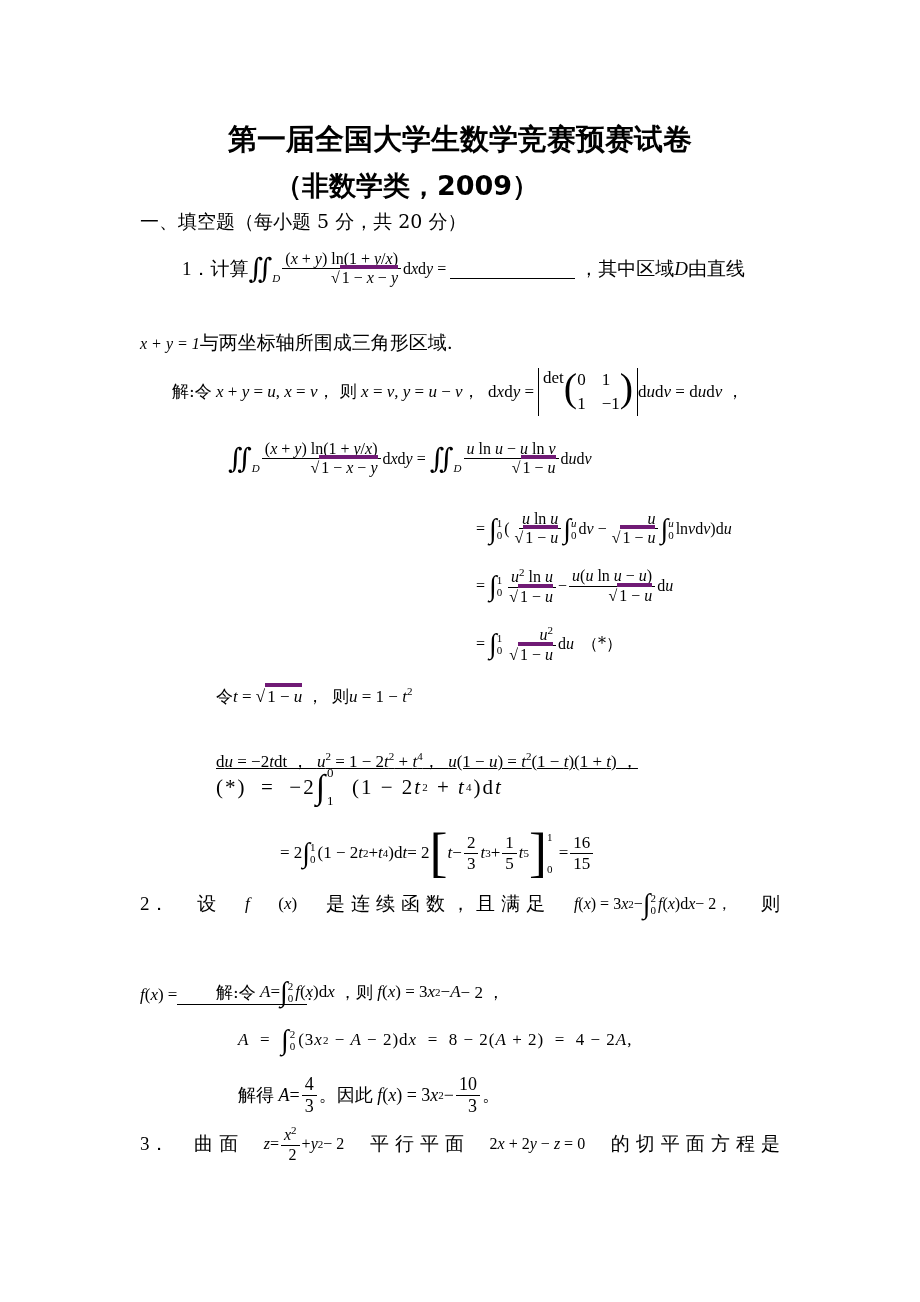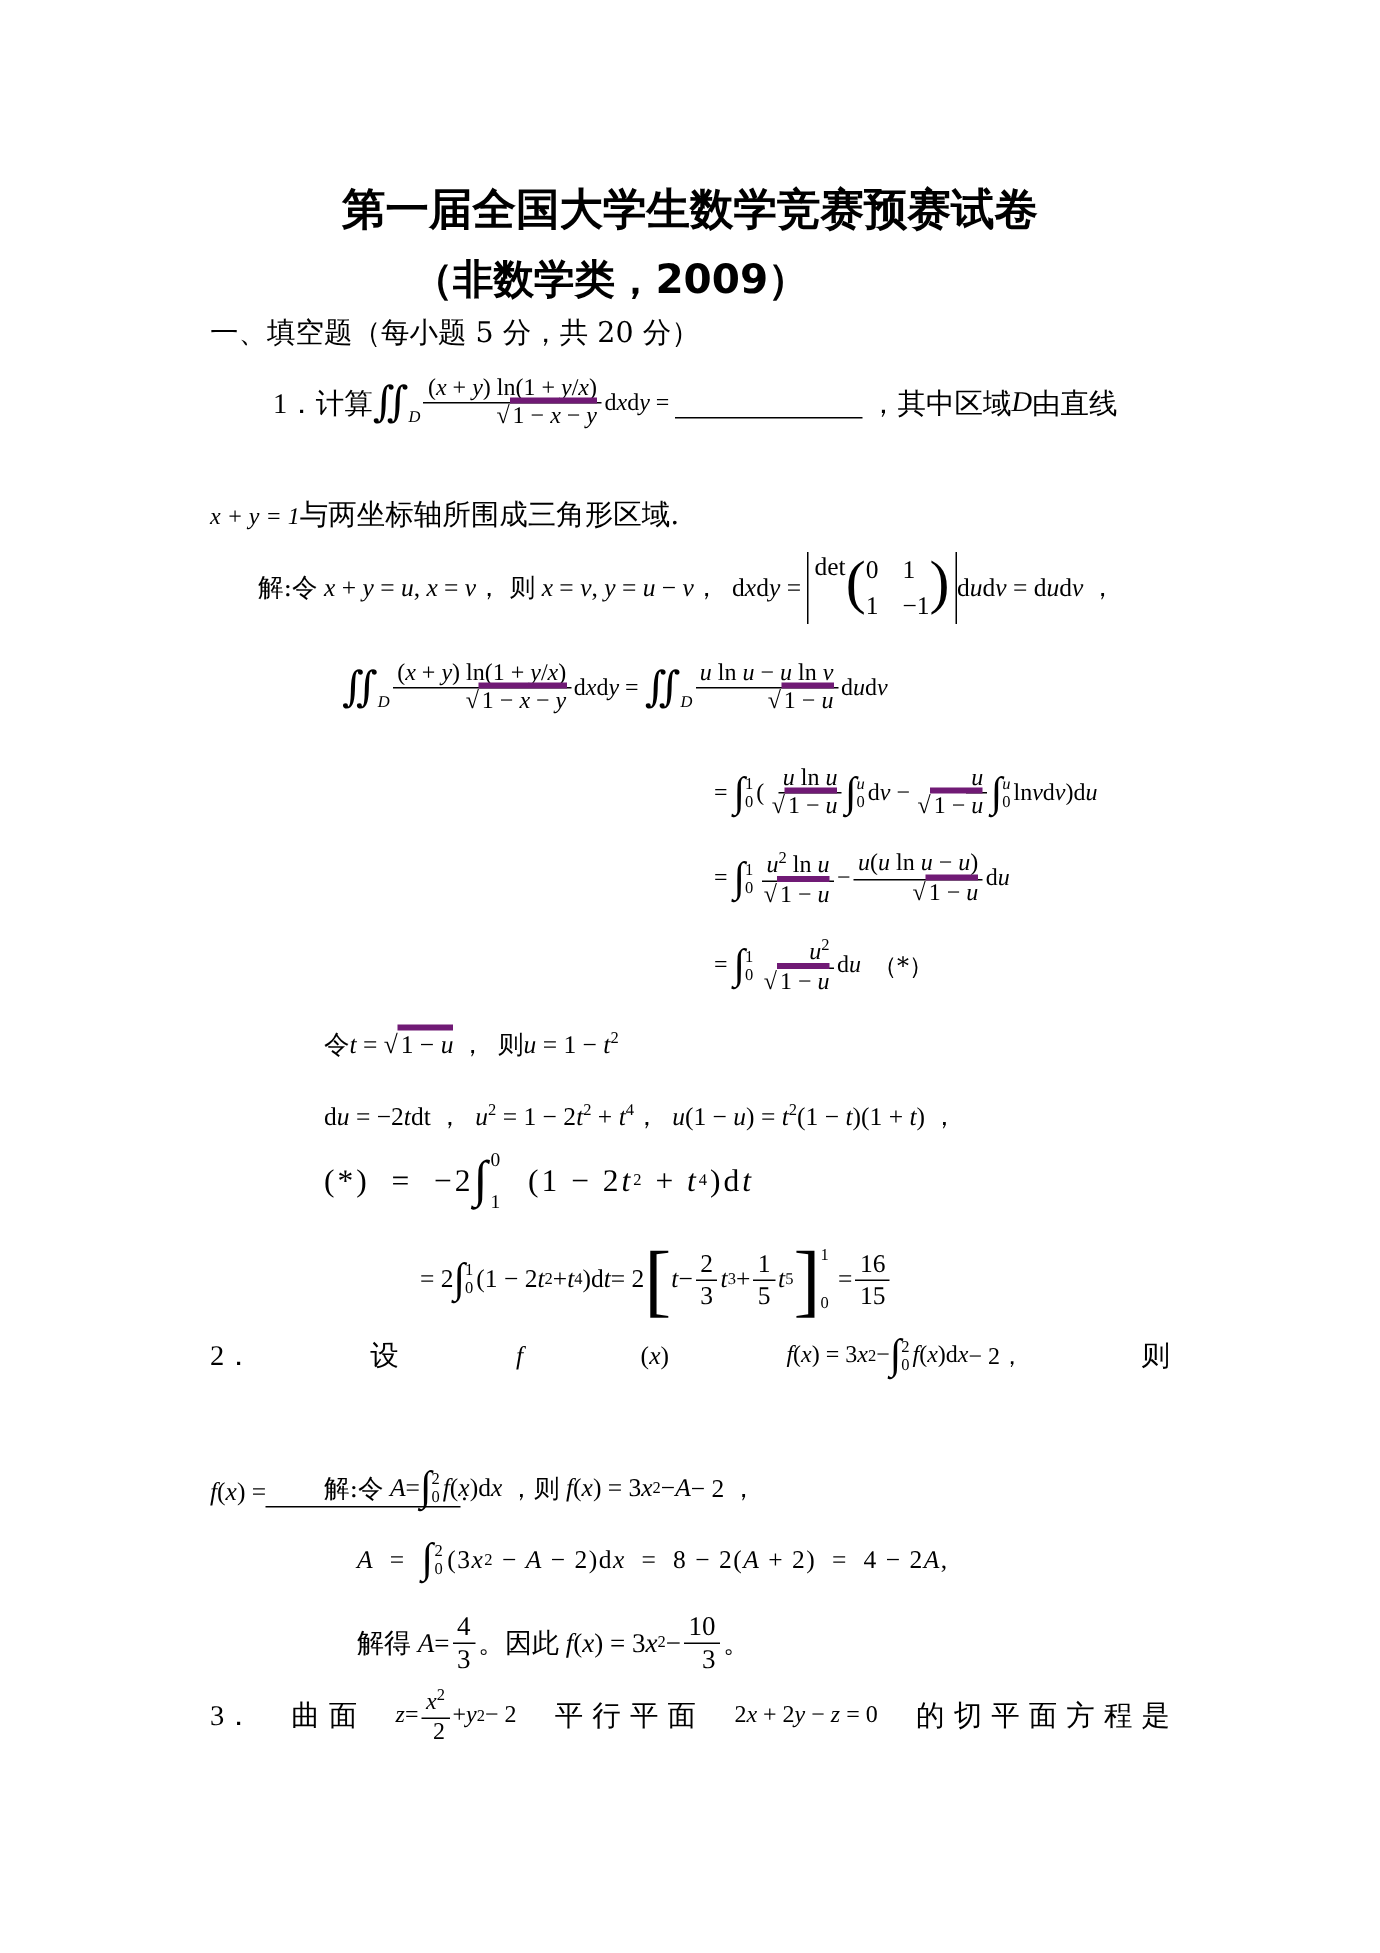--- a/index.html
+++ b/index.html
@@ -126,21 +126,21 @@
       <span class="num"><i>u</i><sup>2</sup></span>
       <span class="den">√<span class="sqrt">1 − <i>u</i></span></span>
     </span>
   d<i>u</i>&nbsp;&nbsp;<span class="cn">（*）</span>
 </div>
 
 <div class="abs" style="left:216px; top:685px; font-size:17px;">
   <span class="cn">令</span><i>t</i> = √<span class="sqrt">1 − <i>u</i></span>&nbsp;，&nbsp;&nbsp;<span class="cn">则</span><i>u</i> = 1 − <i>t</i><sup>2</sup>
 </div>
 
-<div class="abs" style="left:216px; top:733px; font-size:17px;">
+<div class="abs" style="left:216px; top:750px; font-size:17px;text-decoration:underline;">
   d<i>u</i> = −2<i>t</i>dt&nbsp;，&nbsp;&nbsp;<i>u</i><sup>2</sup> = 1 − 2<i>t</i><sup>2</sup> + <i>t</i><sup>4</sup>，&nbsp;&nbsp;<i>u</i>(1 − <i>u</i>) = <i>t</i><sup>2</sup>(1 − <i>t</i>)(1 + <i>t</i>)&nbsp;，
 </div>
 
 <div class="abs" style="left:216px; top:766px; display:flex; align-items:center; font-size:21px; letter-spacing:2px;">
   <span>(*)</span>&nbsp;&nbsp;=&nbsp;&nbsp;−2<span class="int" style="font-size:34px;">∫</span><span class="lim" style="font-size:13px;">
       <span>0</span>
       <span style="margin-top:14px;">1</span>
     </span>&nbsp;&nbsp;(1&nbsp;−&nbsp;2<i>t</i><sup>2</sup>&nbsp;+&nbsp;<i>t</i><sup>4</sup>)d<i>t</i>
 </div>
 
@@ -164,20 +164,21 @@
       <span class="num">16</span>
       <span class="den">15</span>
     </span>
 </div>
 
 <div class="abs txt" style="left:140px; top:890px; width:640px; display:flex; align-items:center; justify-content:space-between;">
   <span>2．</span>
   <span class="cn">设</span>
   <i style="font-size:17px;">f</i>
     <span style="font-size:17px;">(<i>x</i>)</span>
+  <span class="cn">是 连 续 函 数 ， 且 满 足</span>
   <span style="font-size:16px; display:inline-flex; align-items:center;"><i>f</i>(<i>x</i>) = 3<i>x</i><sup>2</sup> − <span class="int">∫</span><span class="lim">
         <span>2</span>
         <span>0</span>
       </span><i>f</i>(<i>x</i>)d<i>x</i> − 2，</span>
   <span class="cn">则</span>
 </div>
 <div class="abs" style="left:140px; top:985px; font-size:17px;">
   <i>f</i>(<i>x</i>) =<span class="blank" style="width:130px; height:18px;"></span>.
 </div>
 

